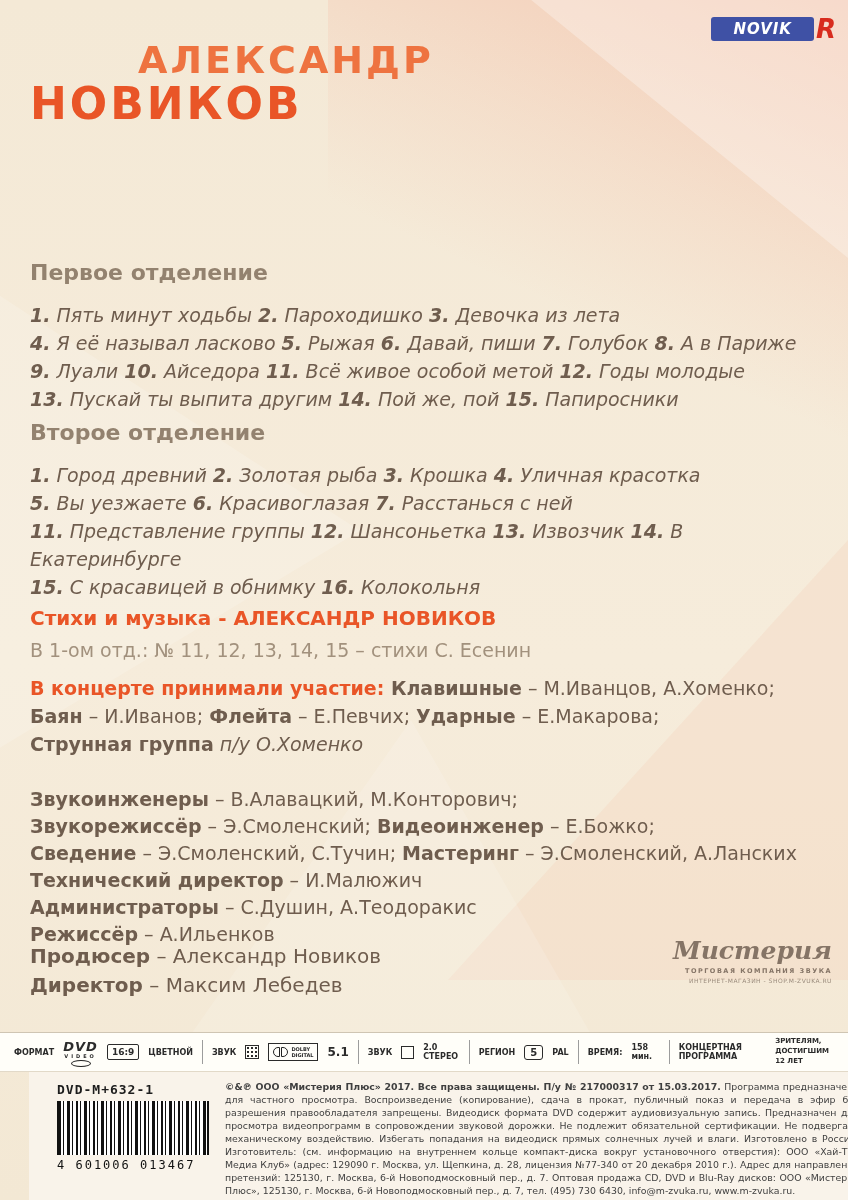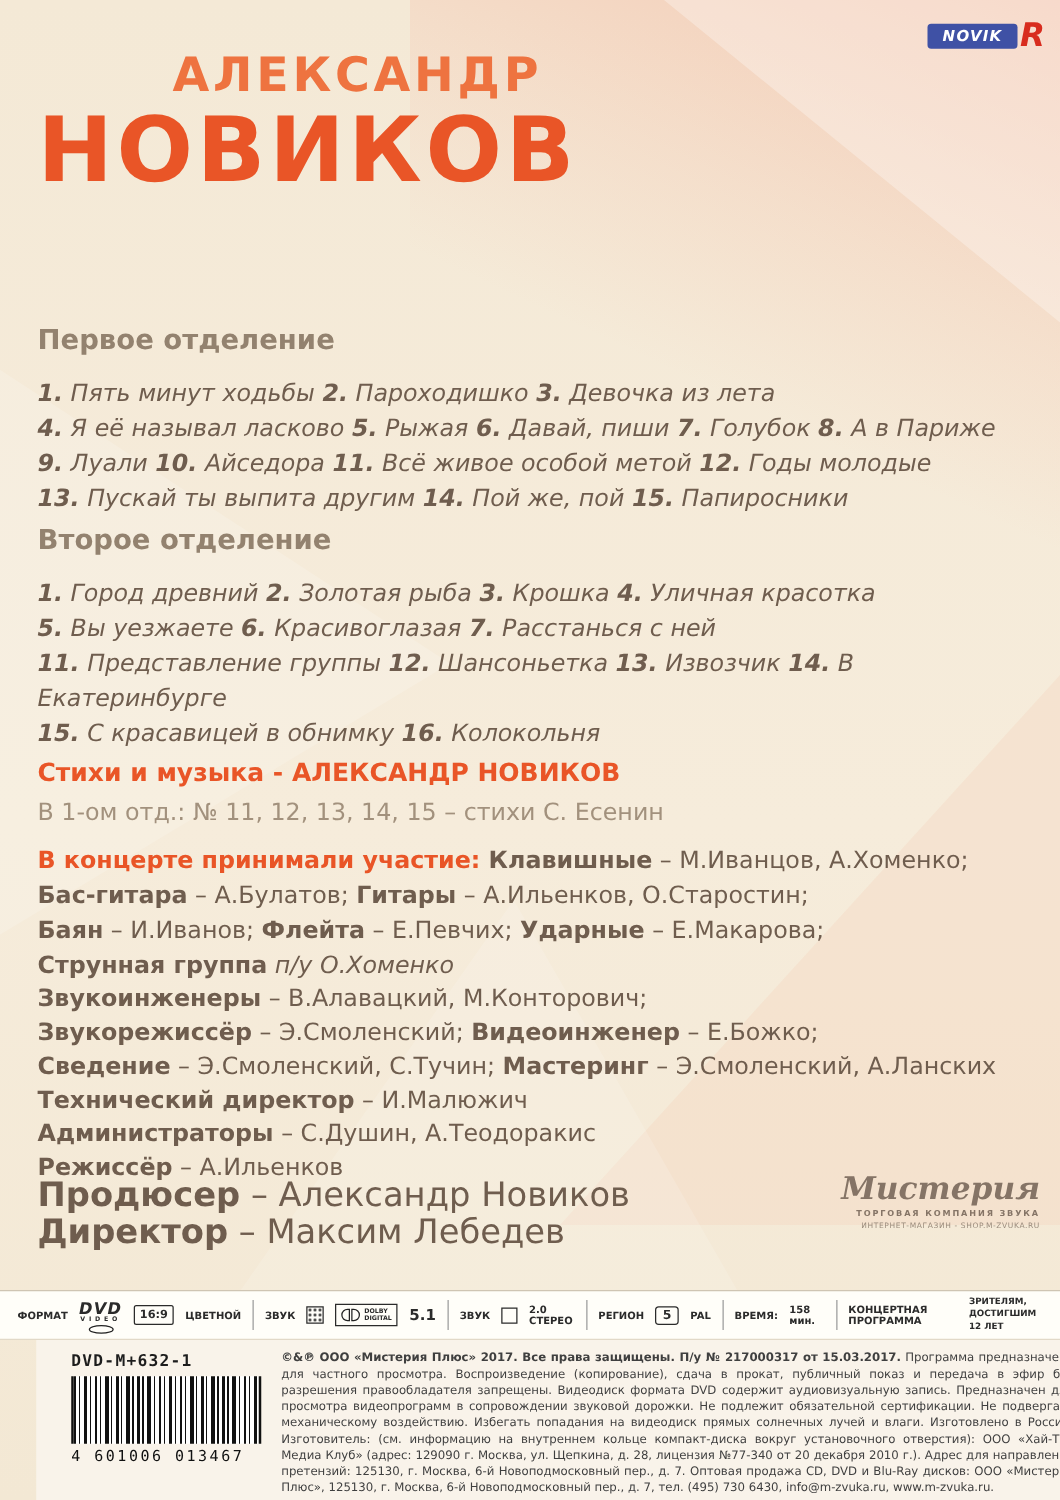--- a/index.html
+++ b/index.html
@@ -23,47 +23,47 @@
       clip-path:polygon(100% 0,12% 0,100% 86%);}
   .p3{left:-70px;top:250px;width:430px;height:540px;background:rgba(255,255,255,.16);
       clip-path:polygon(0 0,100% 52%,0 100%);}
   .p4{right:0;top:540px;width:400px;height:440px;background:rgba(243,196,170,.20);
       clip-path:polygon(100% 0,100% 100%,0 100%);}
   .p5{left:180px;top:720px;width:420px;height:330px;background:rgba(255,255,255,.14);
       clip-path:polygon(0 100%,55% 0,100% 100%);}
 
   
   .brand{position:absolute;top:16px;right:12px;display:flex;align-items:center;gap:2px;}
-  .brand-box{background:#3f51a5;color:#fff;font-size:12px;font-weight:bold;font-style:italic;
-      letter-spacing:1px;padding:3px 12px;border-radius:3px;}
+  .brand-box{background:#3f51a5;color:#fff;font-size:15px;font-weight:bold;font-style:italic;
+      letter-spacing:1px;padding:3px 22px;border-radius:3px;}
   .brand-r{color:#d82c1e;font-size:26px;font-weight:bold;font-style:italic;line-height:1;}
 
   
   .hdr{position:absolute;left:30px;top:38px;}
   .artist-first{font-size:38px;font-weight:bold;letter-spacing:3px;color:var(--orange-light);margin-left:108px;}
-  .artist-last{font-size:72px;font-weight:bold;letter-spacing:3px;color:var(--orange);margin-top:-4px;}
+  .artist-last{font-size:44px;font-weight:bold;letter-spacing:3px;color:var(--orange);margin-top:-4px;}
   .subtitle{font-size:24px;font-weight:bold;color:var(--orange);line-height:31px;margin-top:10px;}
 
   
   .setlist{position:absolute;left:30px;width:790px;}
   .s1{top:260px;} .s2{top:420px;}
   .sec-title{font-size:22px;font-weight:bold;color:var(--taupe);margin:0 0 16px 0;}
   .track-line{font-size:19px;font-style:italic;color:var(--brown);line-height:28px;margin:0;}
   .track-line b{font-weight:bold;}
 
   
   .music{position:absolute;left:30px;top:606px;}
   .music-main{font-size:20px;font-weight:bold;color:var(--orange);}
   .music-note{font-size:19px;color:var(--note);margin-top:9px;}
 
   
   .credits{position:absolute;left:30px;width:800px;font-size:19px;line-height:28px;color:var(--brown);}
   .participants{top:674px;}
   .crewblk{top:786px;line-height:27px;}
-  .producers{top:942px;font-size:27px;line-height:29px;}
+  .producers{top:942px;font-size:20px;line-height:29px;}
   .b{font-weight:bold;}
   .o{color:var(--orange);}
   .i{font-style:italic;}
 
   
   .publisher{position:absolute;right:16px;top:936px;text-align:right;color:#857466;}
   .pub-name{font-family:"DejaVu Serif","Liberation Serif",serif;font-style:italic;font-weight:bold;font-size:25px;}
   .pub-tag{font-size:6.5px;letter-spacing:1.5px;margin-top:2px;font-weight:bold;}
   .pub-site{font-size:6px;letter-spacing:.5px;margin-top:2px;color:#9a8b7c;}
 
@@ -150,21 +150,20 @@
 
   <div class="music">
     <div class="music-main">
       <span>Стихи и музыка - </span><span>АЛЕКСАНДР НОВИКОВ</span>
     </div>
     <div class="music-note">В 1-ом отд.: № 11, 12, 13, 14, 15 – стихи С. Есенин</div>
   </div>
 
   <div class="credits participants">
     <div><span class="b o">В концерте принимали участие:</span><span class="b"> Клавишные</span><span> – М.Иванцов, А.Хоменко;</span></div>
-    <div><span class="b">Бас-гитара</span><span> – А.Булатов; </span><span class="b">Гитары</span><span> – А.Ильенков, О.Старостин;</span></div>
     <div><span class="b">Баян</span><span> – И.Иванов; </span><span class="b">Флейта</span><span> – Е.Певчих; </span><span class="b">Ударные</span><span> – Е.Макарова;</span></div>
     <div><span class="b">Струнная группа</span><span class="i"> п/у О.Хоменко</span></div>
   </div>
 
   <div class="credits crewblk">
     <div><span class="b">Звукоинженеры</span><span> – В.Алавацкий, М.Конторович;</span></div>
     <div><span class="b">Звукорежиссёр</span><span> – Э.Смоленский; </span><span class="b">Видеоинженер</span><span> – Е.Божко;</span></div>
     <div><span class="b">Сведение</span><span> – Э.Смоленский, С.Тучин; </span><span class="b">Мастеринг</span><span> – Э.Смоленский, А.Ланских</span></div>
     <div><span class="b">Технический директор</span><span> – И.Малюжич</span></div>
     <div><span class="b">Администраторы</span><span> – С.Душин, А.Теодоракис</span></div>

